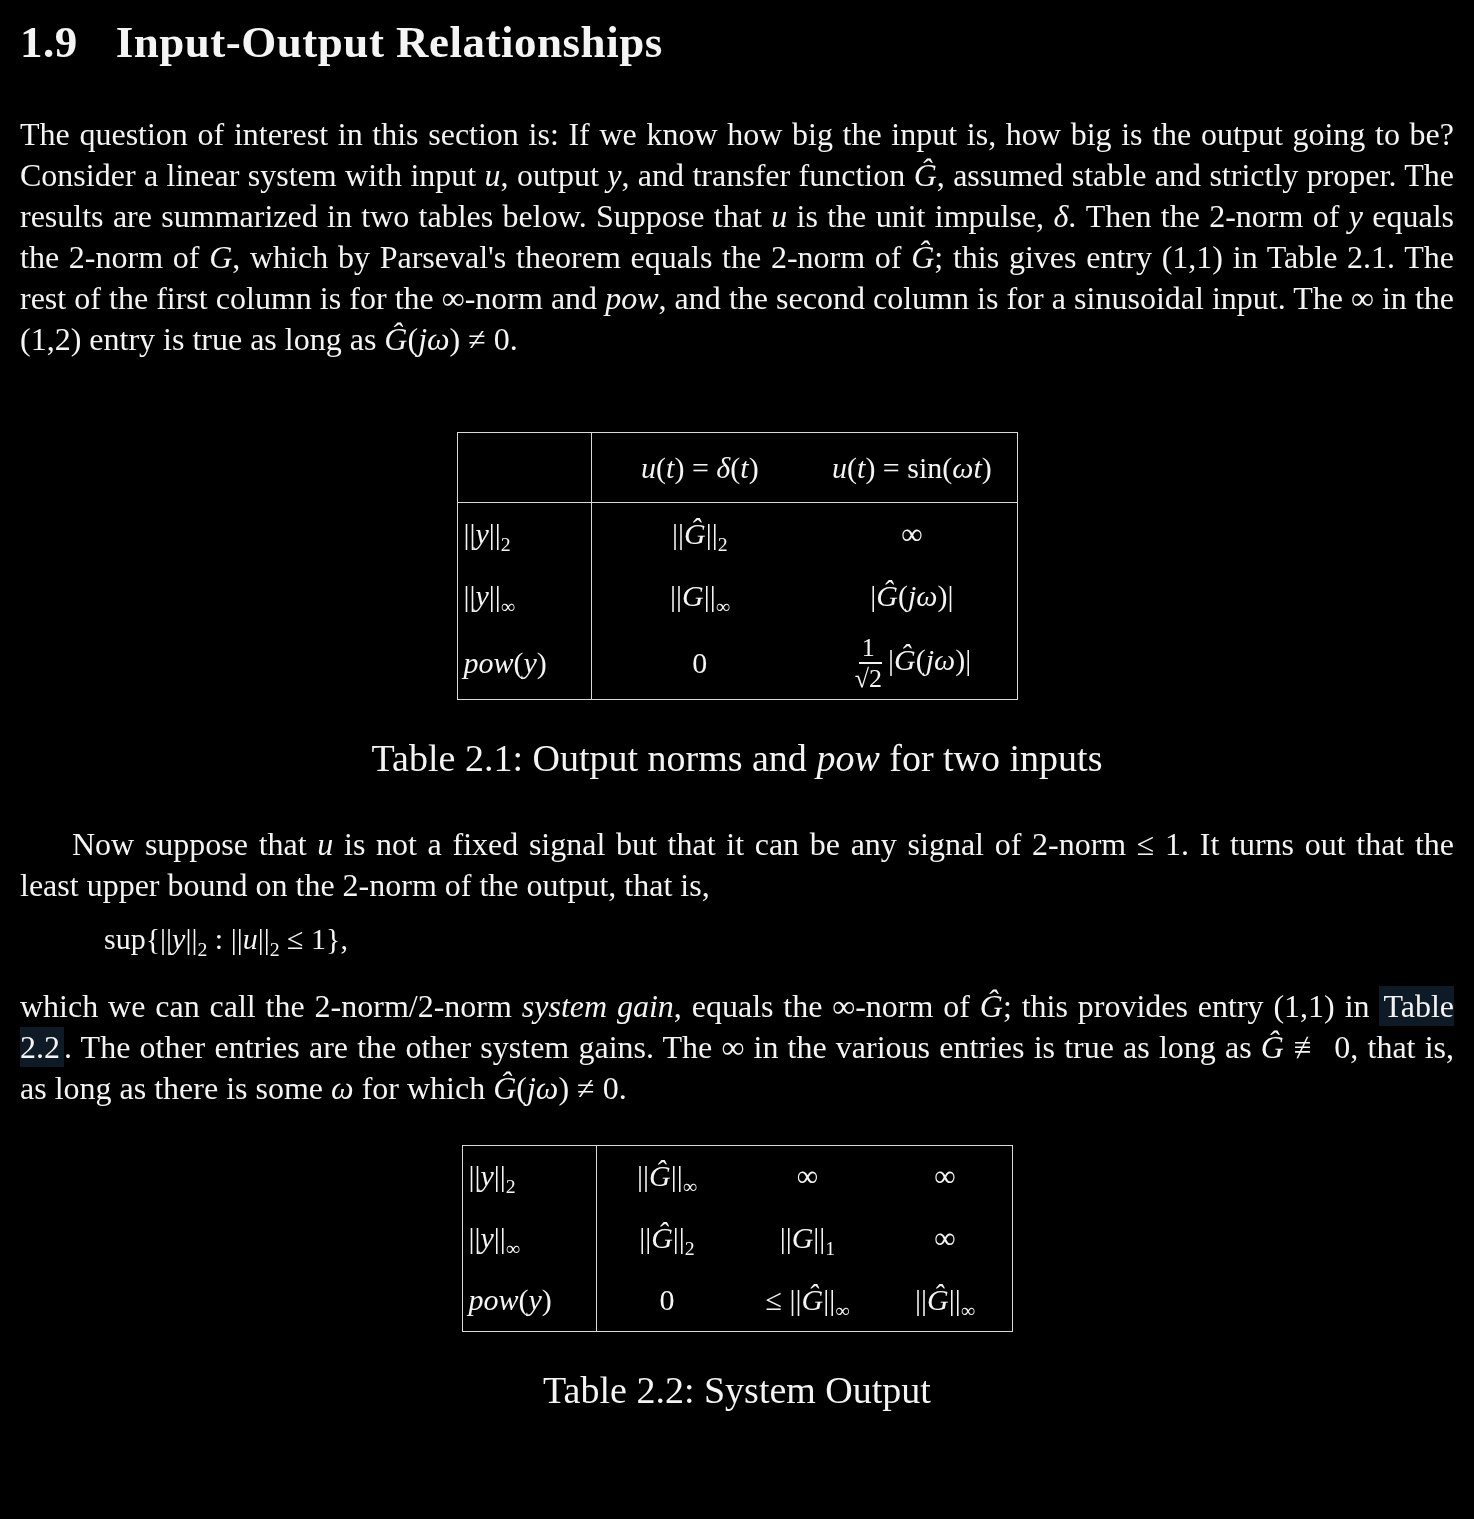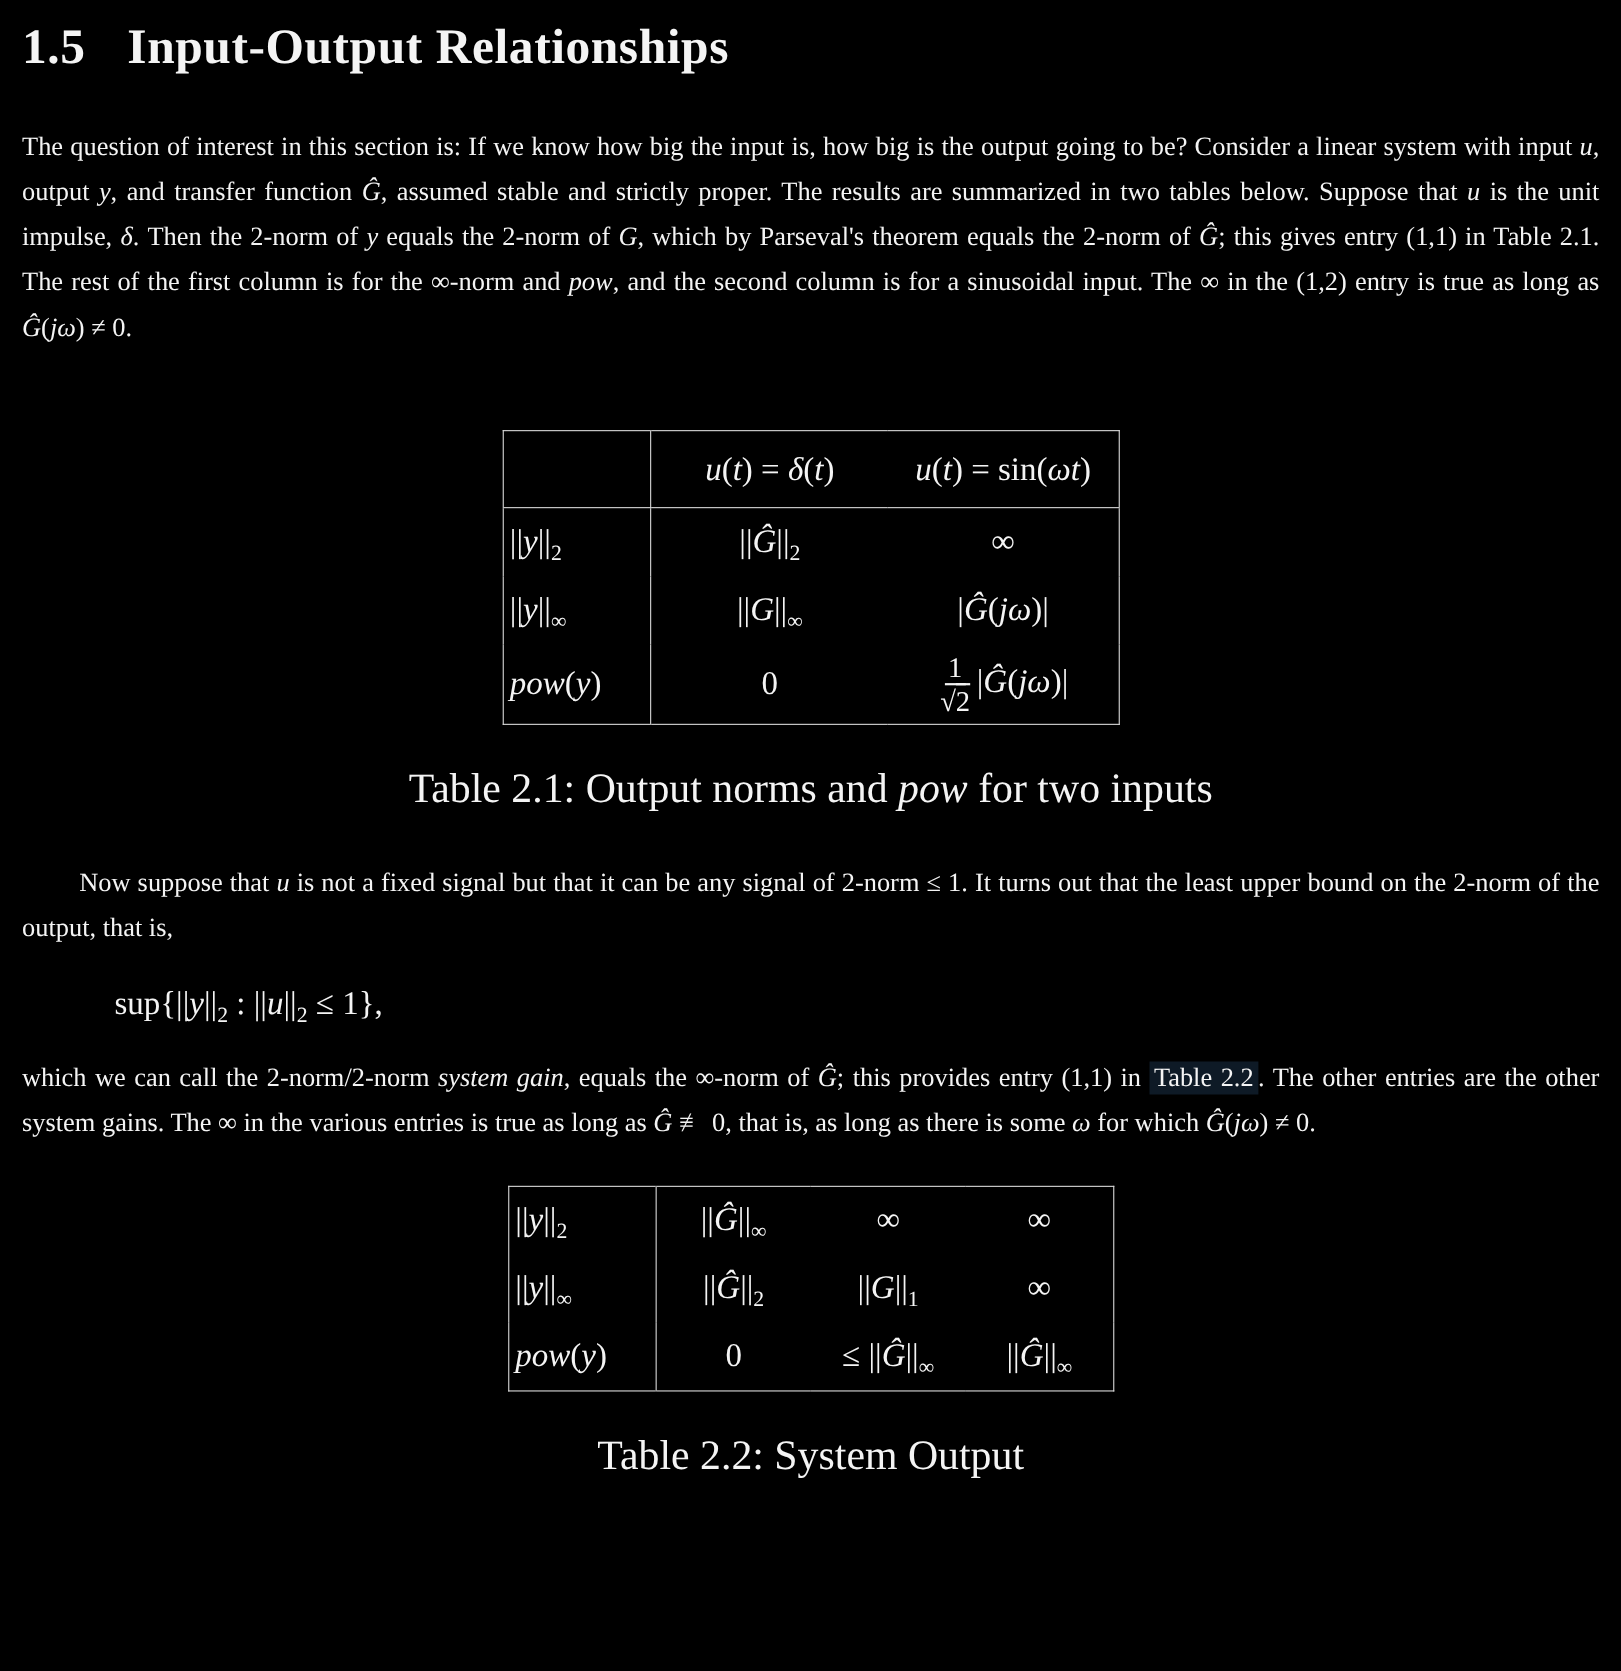--- a/index.html
+++ b/index.html
@@ -23,34 +23,34 @@
 
   h1.section-heading {
     font-size: 45px;
     font-weight: bold;
     margin: 8px 0 46px 0;
     letter-spacing: 0.5px;
   }
   h1 .secnum { margin-right: 38px; }
 
   p.body {
-    font-size: 24px;
+    font-size: 32px;
     line-height: 41px;
     text-align: justify;
     margin: 0;
   }
   p.indent { text-indent: 52px; }
   .it { font-style: italic; }
   sub { font-size: 66%; line-height: 0; }
   .hl { background: var(--hl); padding: 2px 4px; }
 
   .formula {
     font-size: 30px;
     line-height: 41px;
-    margin: 27px 0 27px 84px;
+    margin: 12px 0 27px 84px;
   }
 
   table.mtable {
     border-collapse: collapse;
     margin: 0 auto;
     border: 1.5px solid var(--border);
     font-size: 30px;
   }
   table.t1 { margin-top: 72px; width: 561px; }
   table.t2 { margin-top: 36px; width: 551px; }
@@ -86,21 +86,21 @@
   .frac .num { padding: 0 3px; border-bottom: 2px solid var(--fg); }
   .frac .den { padding: 0 2px; }
   .frac .rad { border-top: 2px solid var(--fg); }
 </style>
 </head>
 <body>
 
 <div class="page">
 
   <h1 class="section-heading">
-    <span class="secnum">1.5</span><span>Input-Output Relationships</span>
+    <span class="secnum">1.9</span><span>Input-Output Relationships</span>
   </h1>
 
   <p class="body"><span>The question of interest in this section is: If we know how big the input is, how big is the output going to be? Consider a linear system with input </span><span class="it">u</span><span>, output </span><span class="it">y</span><span>, and transfer function </span><span class="it">Ĝ</span><span>, assumed stable and strictly proper. The results are summarized in two tables below. Suppose that </span><span class="it">u</span><span> is the unit impulse, </span><span class="it">δ</span><span>. Then the 2-norm of </span><span class="it">y</span><span> equals the 2-norm of </span><span class="it">G</span><span>, which by Parseval's theorem equals the 2-norm of </span><span class="it">Ĝ</span><span>; this gives entry (1,1) in Table 2.1. The rest of the first column is for the ∞-norm and </span><span class="it">pow</span><span>, and the second column is for a sinusoidal input. The ∞ in the (1,2) entry is true as long as </span><span class="it">Ĝ</span><span>(</span><span class="it">jω</span><span>) ≠ 0.</span></p>
 
   <table class="mtable t1">
     <colgroup>
         <col style="width:135px">
         <col style="width:216px">
         <col style="width:210px">
       </colgroup>

